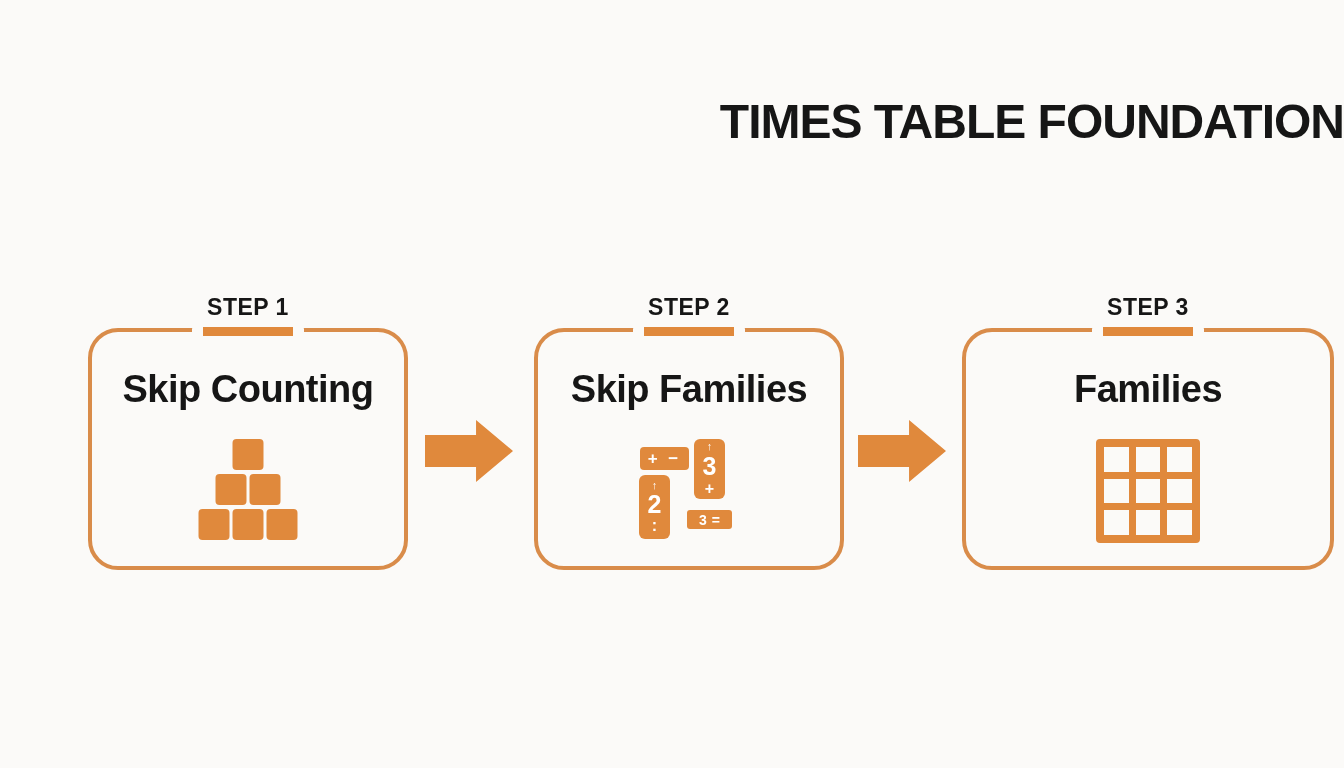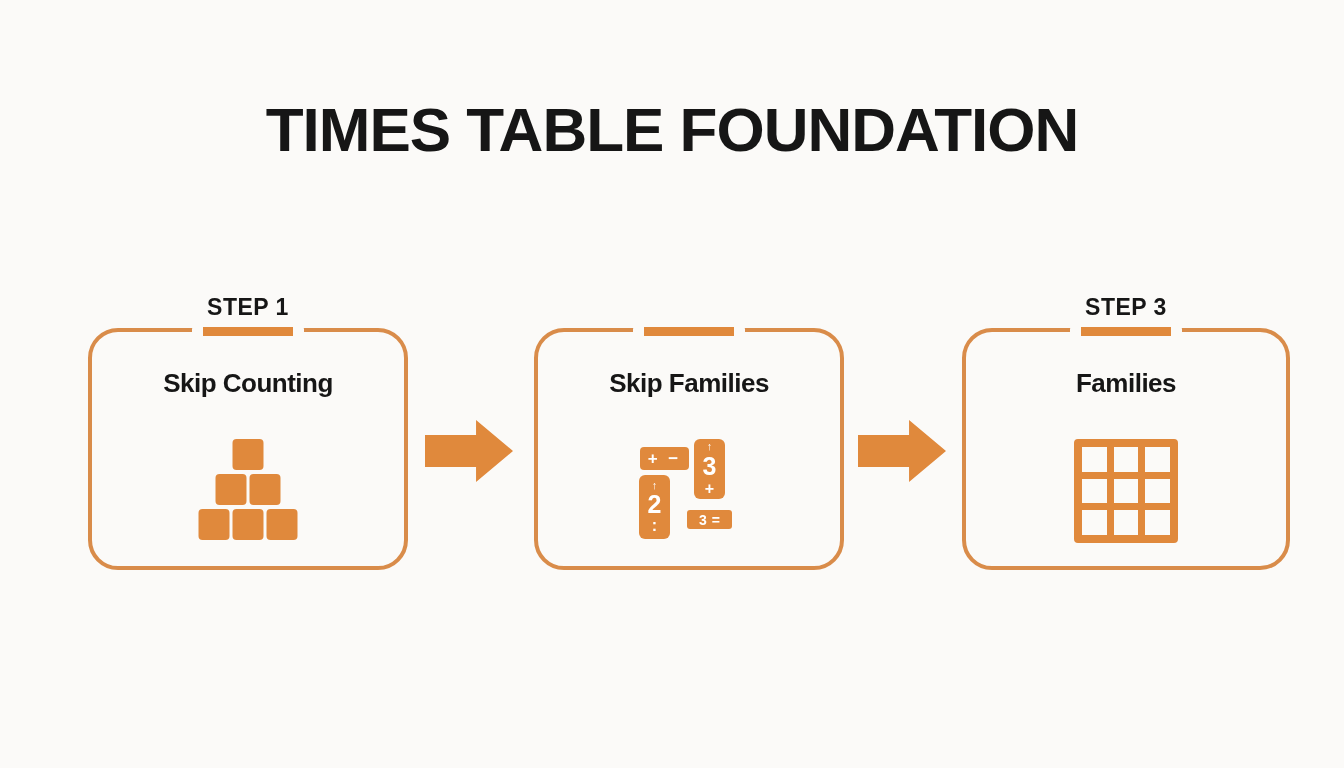--- a/index.html
+++ b/index.html
@@ -24,39 +24,39 @@
     overflow: hidden;
   }
 
   
   .title {
     position: absolute;
     top: 94px;
     left: 0;
     width: 100%;
     margin: 0;
-    text-align: center;
-    font-size: 62px;
+    text-align: right;
+    font-size: 48px;
     font-weight: 700;
     letter-spacing: -1px;
     color: var(--text);
   }
 
   
   .step-box {
     position: absolute;
     top: 328px;
     height: 242px;
     border: 4px solid var(--box-border);
     border-radius: 30px;
     background: transparent;
   }
   #box1 { left: 88px;  width: 320px; }
   #box2 { left: 534px; width: 310px; }
-  #box3 { left: 962px; width: 328px; }
+  #box3 { left: 962px; width: 372px; }
 
   .step-label {
     position: absolute;
     top: -38px;
     left: 0;
     width: 100%;
     text-align: center;
     font-size: 23px;
     font-weight: 700;
     letter-spacing: 0.5px;
@@ -75,21 +75,21 @@
     background: var(--accent);
     border-left: 11px solid var(--background);
     border-right: 11px solid var(--background);
     border-radius: 2px;
     background-clip: padding-box;
   }
 
   .step-heading {
     margin-top: 36px;
     text-align: center;
-    font-size: 26px;
+    font-size: 38px;
     font-weight: 700;
     letter-spacing: -0.5px;
     color: var(--text);
     white-space: nowrap;
   }
 
   .icon-wrap {
     position: absolute;
     top: 107px;
     left: 50%;
@@ -175,20 +175,21 @@
           <span class="block"></span>
           <span class="block"></span>
         </div>
       </div>
     </div>
   </div>
 
   <div class="arrow" id="arrow1"></div>
 
   <div class="step-box" id="box2">
+    <div class="step-label">STEP 2</div>
     <div class="step-tab"></div>
     <div class="step-heading">Skip Families</div>
     <div class="icon-wrap">
       <div class="cards">
         <div class="card card-pm">+ −</div>
         <div class="card card-3">
           <span class="glyph-tiny">↑</span>
           <span class="glyph-num">3</span>
           <span class="glyph-op">+</span>
         </div>

